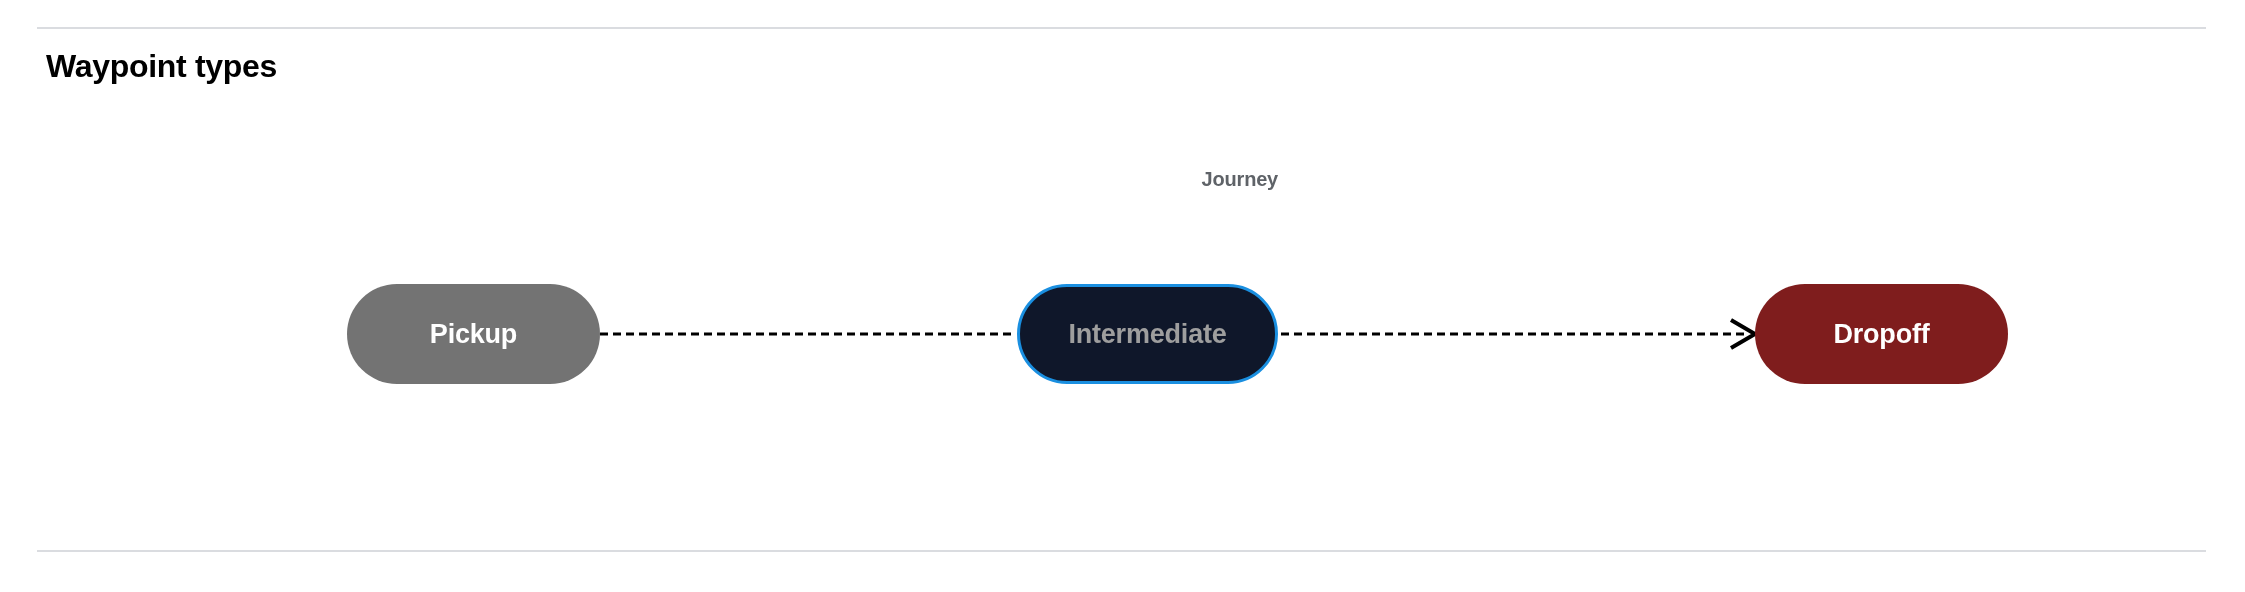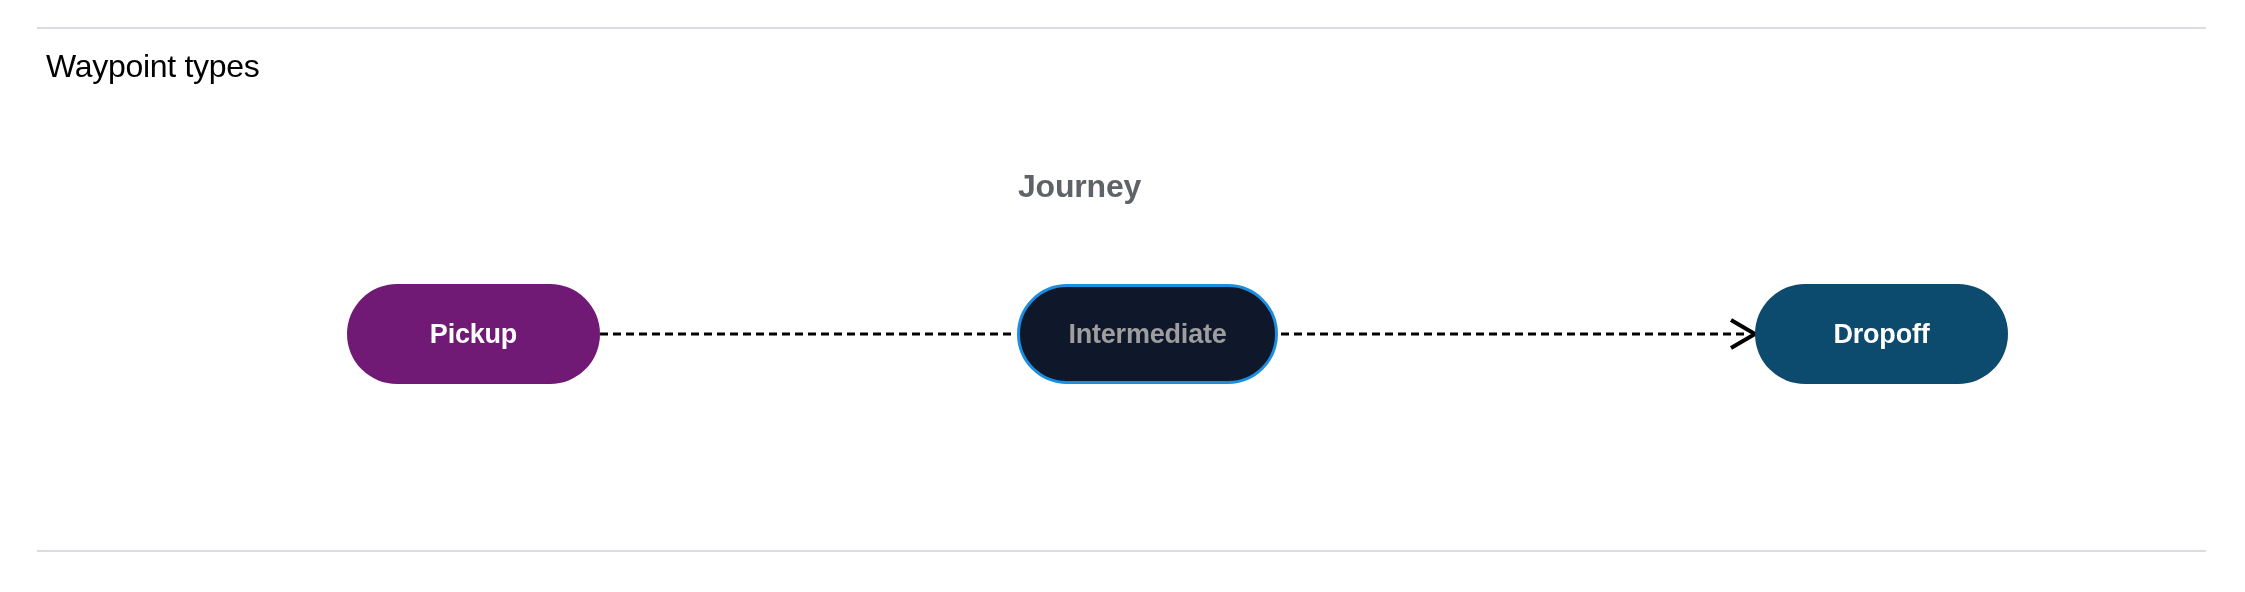--- a/index.html
+++ b/index.html
@@ -29,42 +29,42 @@
     background: #dadce0;
   }
   .divider.top { top: 27px; }
   .divider.bottom { top: 550px; }
 
   .section-title {
     position: absolute;
     left: 46px;
     top: 48px;
     font-size: 32px;
-    font-weight: 400;
+    font-weight: 700;
     color: #000000;
     letter-spacing: -0.3px;
     line-height: 36px;
     white-space: nowrap;
   }
 
   .diagram {
     position: absolute;
     left: 0;
     top: 100px;
     width: 2245px;
     height: 330px;
   }
 
   .journey-label {
     position: absolute;
     left: 1018px;
     top: 68px;
     width: 260px;
-    text-align: left;
-    font-size: 32px;
+    text-align: right;
+    font-size: 20px;
     font-weight: 700;
     color: #5f6368;
     letter-spacing: -0.2px;
     white-space: nowrap;
   }
 
   .node {
     position: absolute;
     top: 184px;
     height: 100px;
@@ -75,36 +75,36 @@
     box-sizing: border-box;
     font-size: 27px;
     font-weight: 700;
     letter-spacing: -0.2px;
     white-space: nowrap;
   }
 
   .node.pickup {
     left: 347px;
     width: 253px;
-    background: #701a75;
+    background: #737373;
     color: #ffffff;
   }
 
   .node.intermediate {
     left: 1017px;
     width: 261px;
     background: #0f172a;
     color: #9e9e9e;
     border: 3px solid #1a8fe0;
   }
 
   .node.dropoff {
     left: 1755px;
     width: 253px;
-    background: #0c4a6e;
+    background: #7f1d1d;
     color: #ffffff;
   }
 
   .edges {
     position: absolute;
     left: 0;
     top: 0;
     width: 2245px;
     height: 330px;
     overflow: visible;

